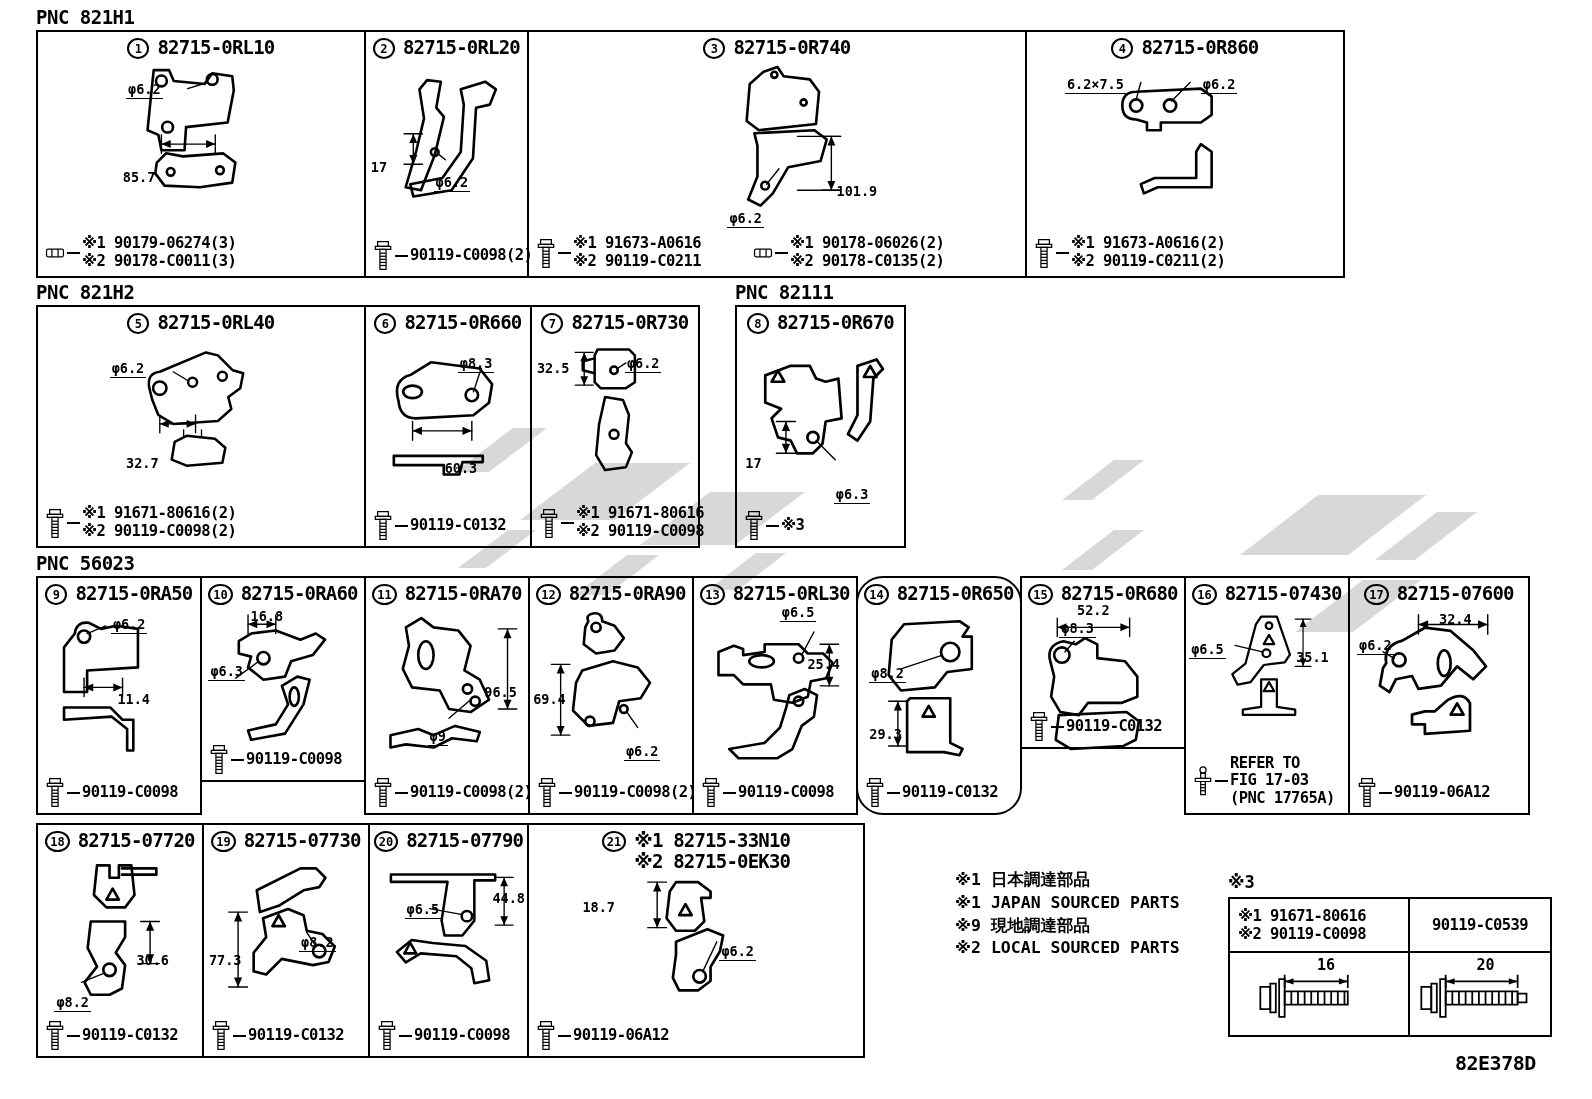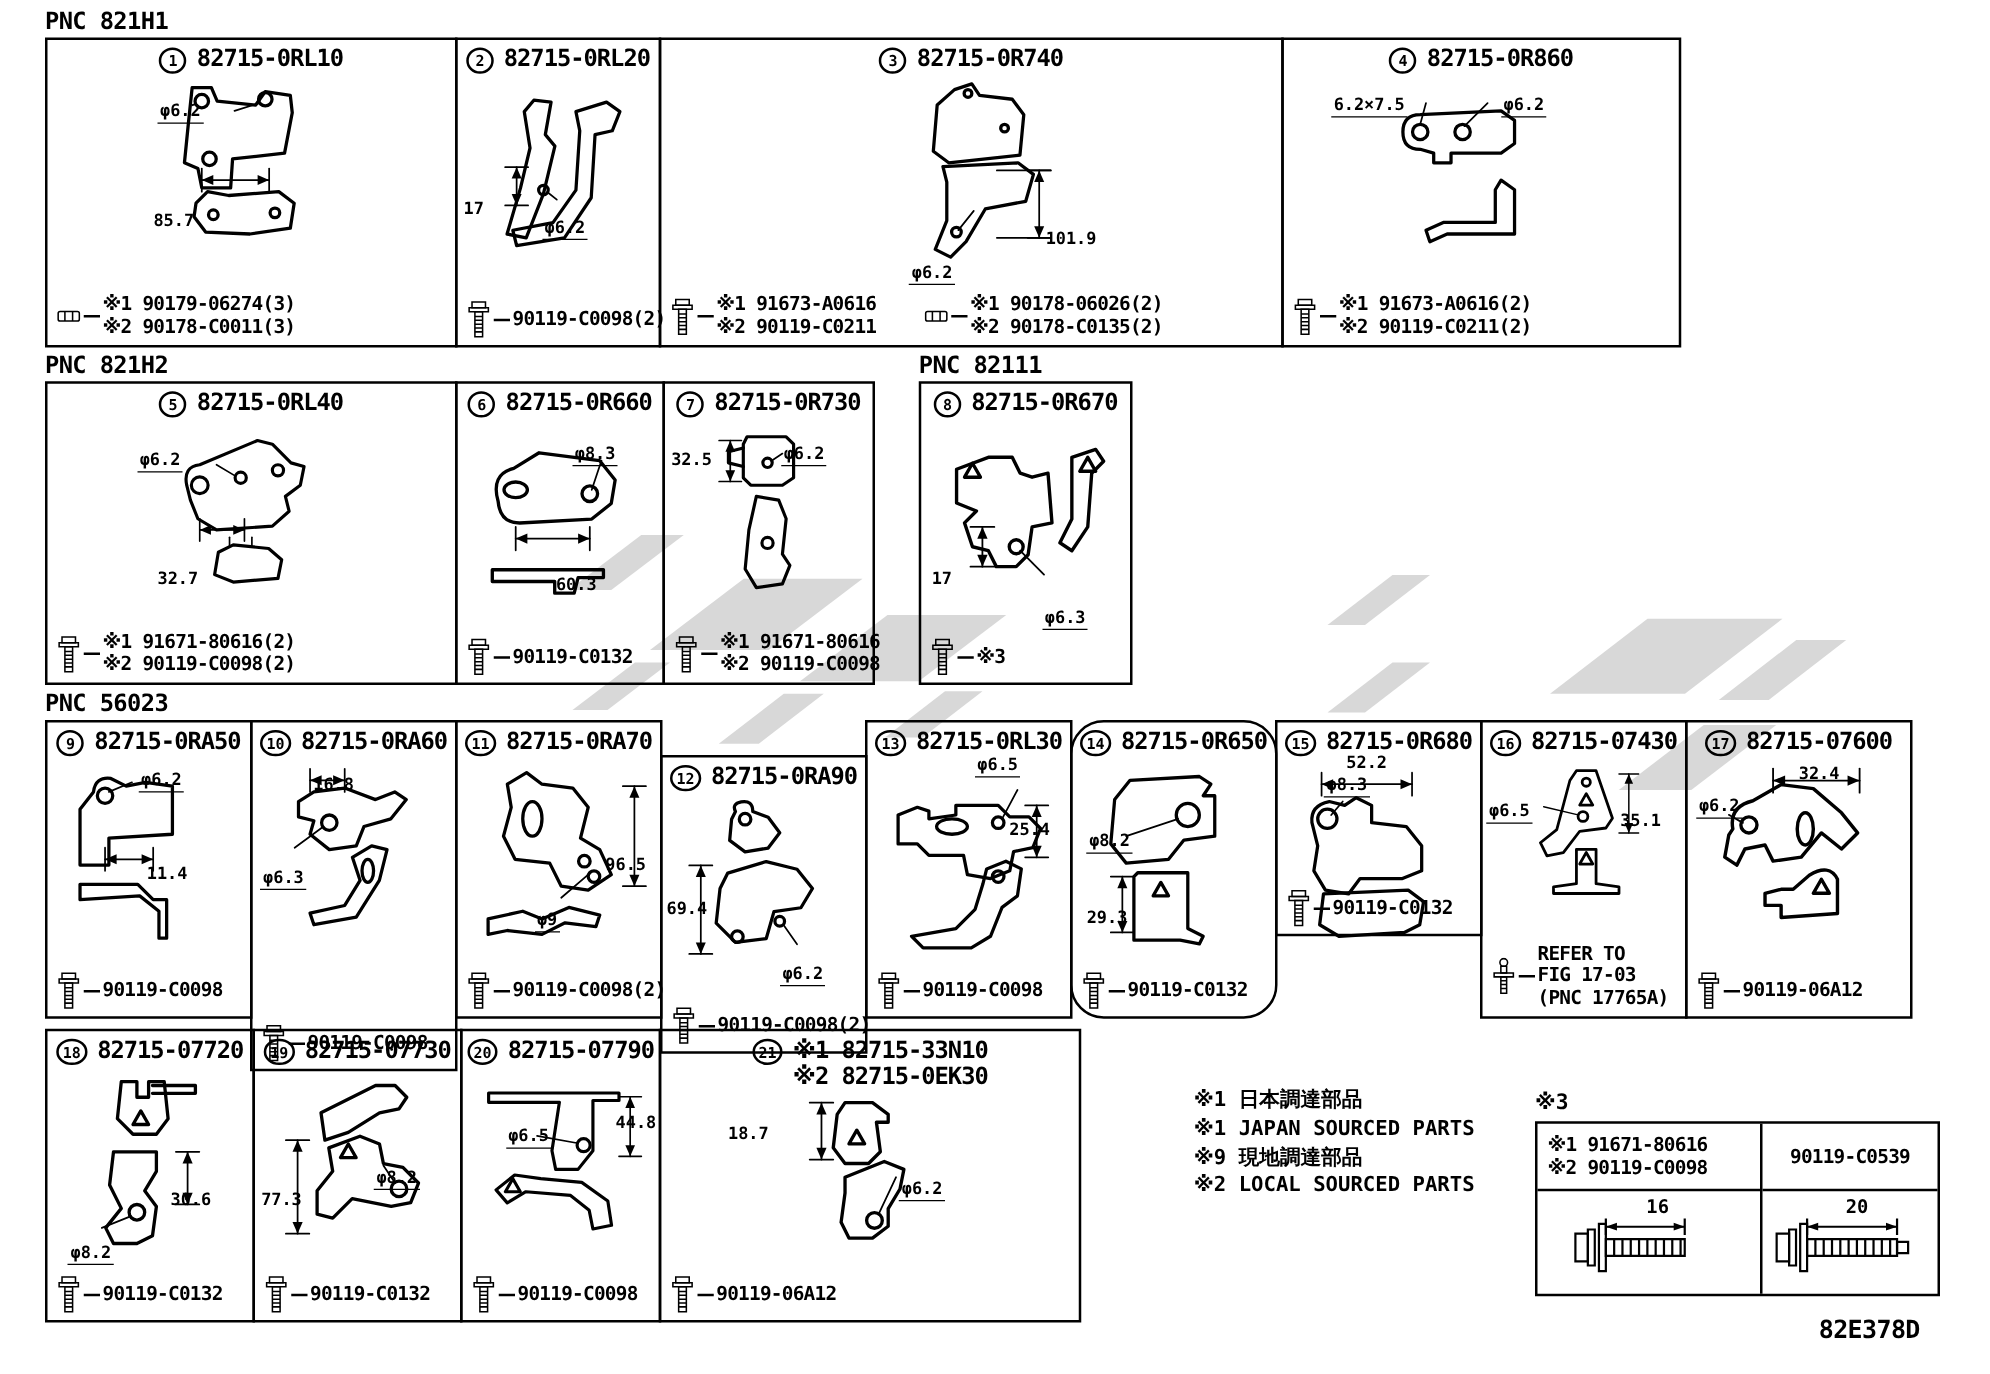--- a/index.html
+++ b/index.html
@@ -15,21 +15,21 @@
         box-sizing:border-box;padding:0 3px;margin-top:1px;}
   .pns{display:flex;flex-direction:column;line-height:1.08;}
   .pn{font-size:19px;font-weight:bold;letter-spacing:-0.8px;white-space:nowrap;}
   .art{position:absolute;left:6px;}
   .art path,.art line,.art circle,.art ellipse{fill:none;stroke:var(--ink);stroke-width:1.7;stroke-linejoin:round;stroke-linecap:round;}
   .art .thin{stroke-width:0.9;}
   .art .ah{fill:var(--ink);stroke:none;}
   .dim{position:absolute;font-size:13.5px;font-weight:bold;white-space:nowrap;z-index:2;}
   .dim.ul{border-bottom:1.5px solid var(--ink);padding:0 2px 1px 2px;}
   .fast{position:absolute;left:7px;bottom:5px;display:flex;flex-direction:column;gap:2px;z-index:2;}
-  .fast.frow{flex-direction:row;gap:38px;right:4px;}
+  .fast.frow{flex-direction:row;gap:52px;right:4px;}
   .fg{display:flex;align-items:center;}
   .fic{flex:0 0 auto;display:inline-flex;}
   .fic svg *{stroke:var(--ink);fill:none;stroke-width:1.6;}
   .fdash{width:13px;height:2px;background:var(--ink);margin:0 2px;flex:0 0 auto;}
   .flines{display:flex;flex-direction:column;}
   .fl{display:block;font-size:15.5px;font-weight:bold;line-height:1.15;letter-spacing:-0.6px;white-space:nowrap;}
   .legend{position:absolute;left:955px;top:869px;z-index:2;}
   .ll{display:block;font-size:16.5px;font-weight:bold;line-height:1.38;white-space:nowrap;}
   .n3label{position:absolute;left:1228px;top:872px;font-size:17px;font-weight:bold;z-index:2;}
   .n3table{position:absolute;left:1228px;top:897px;width:324px;height:140px;border:2.5px solid var(--ink);
@@ -465,21 +465,21 @@
                 <line x1="9" y1="33" x2="17" y2="33"></line>
               </svg>
             </span>
             <span class="fdash"></span>
             <span class="flines">
               <span class="fl">90119-C0098</span>
             </span>
           </div>
         </div>
       </div>
-      <div class="cell" style="left: 200px; top: 576px; width: 166px; height: 281px;">
+      <div class="cell" style="left: 200px; top: 576px; width: 166px; height: 206px;">
         <div class="chead">
           <span class="cnum">10</span>
           <span class="pns">
             <span class="pn">82715-0RA60</span>
           </span>
         </div>
         <svg class="art" style="top:32px" width="154" height="161" viewBox="0 0 100 100" preserveAspectRatio="xMidYMid meet">
           <path d="M28,13 L44,11 60,17 70,13 76,17 68,27 54,31 50,41 36,43 26,35 28,28 20,26 20,18 Z"></path>
           <circle cx="36" cy="29" r="4"></circle>
           <line class="thin" x1="26" y1="7" x2="44" y2="7"></line>
@@ -550,21 +550,21 @@
                 <line x1="9" y1="33" x2="17" y2="33"></line>
               </svg>
             </span>
             <span class="fdash"></span>
             <span class="flines">
               <span class="fl">90119-C0098(2)</span>
             </span>
           </div>
         </div>
       </div>
-      <div class="cell" style="left: 528px; top: 576px; width: 166px; height: 239px; margin-top: 28px;">
+      <div class="cell" style="left: 528px; top: 576px; width: 166px; height: 239px;">
         <div class="chead">
           <span class="cnum">12</span>
           <span class="pns">
             <span class="pn">82715-0RA90</span>
           </span>
         </div>
         <svg class="art" style="top:32px" width="154" height="161" viewBox="0 0 100 100" preserveAspectRatio="xMidYMid meet">
           <path d="M34,5 Q32,1 37,0 Q43,-1 43,5 L51,8 57,16 51,24 39,26 31,20 32,9 Z"></path>
           <circle cx="39" cy="9" r="3"></circle>
           <path d="M30,37 L50,31 66,35 74,45 68,55 54,57 50,71 34,73 24,63 26,45 Z"></path>

